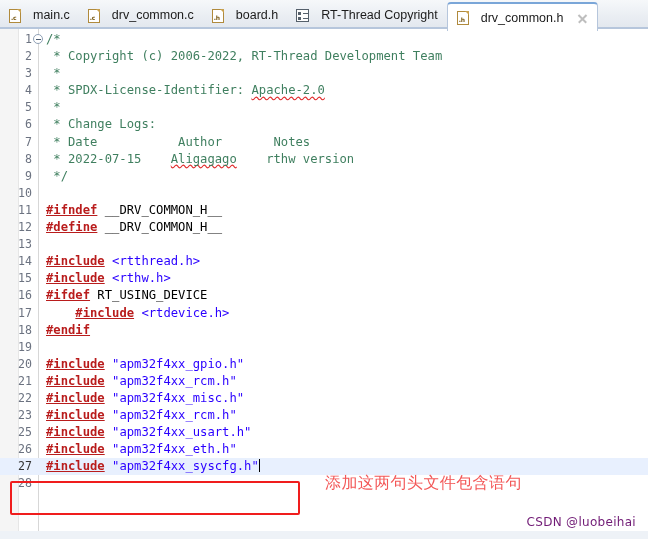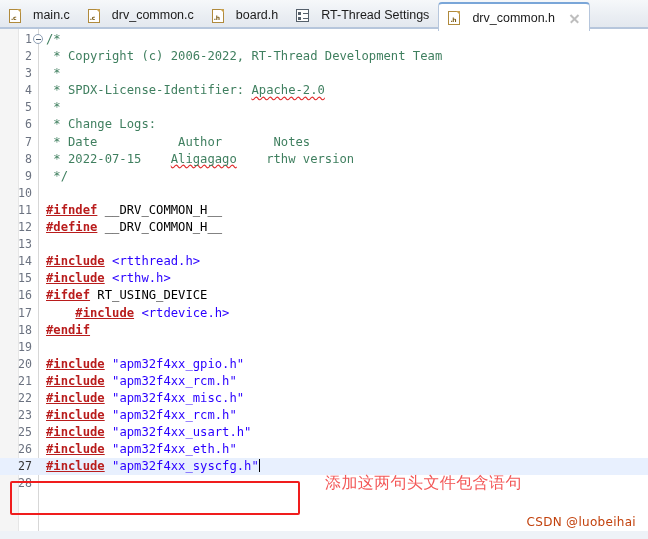--- a/index.html
+++ b/index.html
@@ -149,21 +149,21 @@
   .annot{
     position:absolute;left:325px;top:473px;
     color:#f35757;
     font-family:"DejaVu Sans","Liberation Sans",sans-serif;
     font-size:16px;
     letter-spacing:0.4px;
     white-space:nowrap;
   }
   .watermark{
     position:absolute;right:12px;top:515px;
-    color:#c2410c;font-size:12px;
+    color:#701a75;font-size:12px;
     font-family:"DejaVu Sans","Liberation Sans",sans-serif;
     letter-spacing:0.3px;white-space:nowrap;margin-left:48px;
   }
   .bottom-strip{
     position:absolute;left:0;top:531px;width:648px;height:8px;background:#eef2f7;
   }
 </style>
 </head>
 <body>
 
@@ -188,21 +188,21 @@
         </span>
         <span class="tlabel">board.h</span>
       </div>
       <div class="tab">
         <span class="settings-icon">
           <i class="r1"></i>
           <i class="r2"></i>
           <i class="l1"></i>
           <i class="l2"></i>
         </span>
-        <span class="tlabel">RT-Thread Settings</span>
+        <span class="tlabel">RT-Thread Copyright</span>
       </div>
       <div class="tab active">
         <span class="ficon">
           <span class="ext">.h</span>
         </span>
         <span class="tlabel">drv_common.h</span>
         <span class="close-x"></span>
       </div>
     </div>
   <div class="tabbar-underline"></div>

